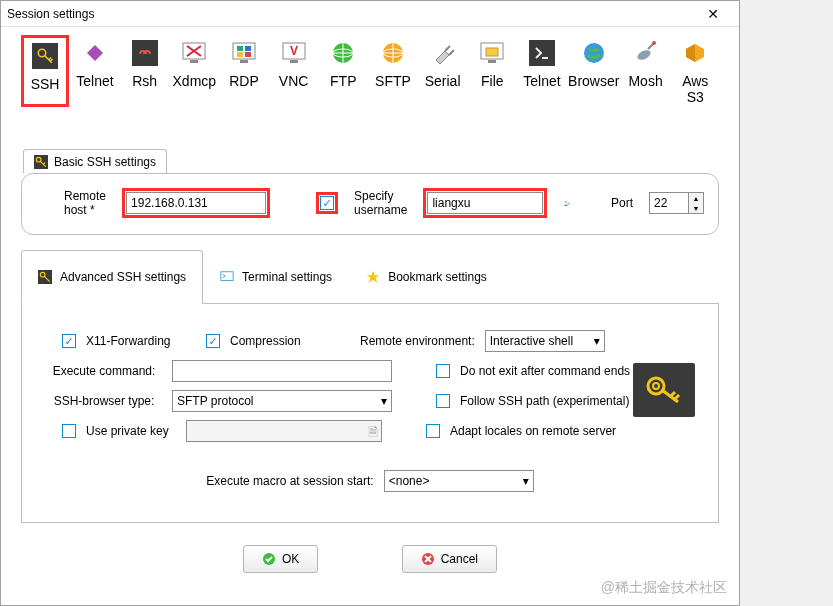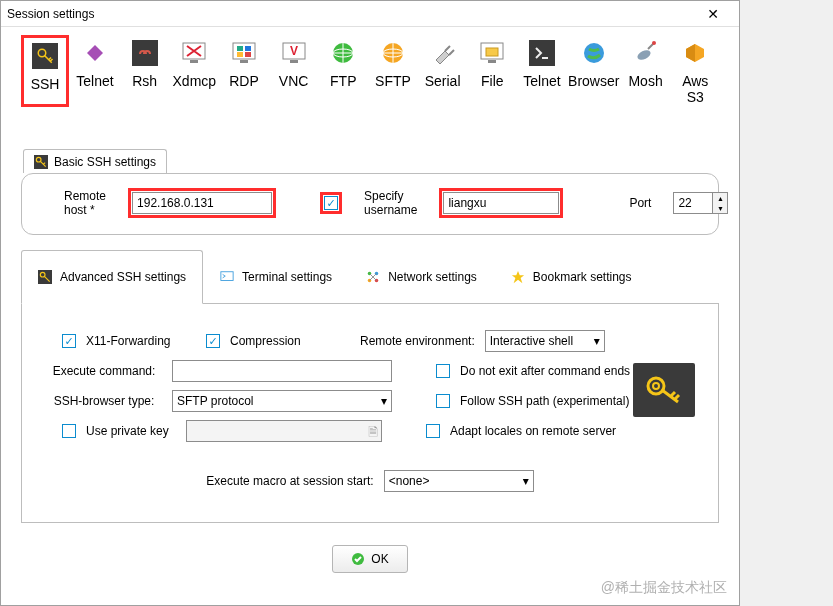--- a/index.html
+++ b/index.html
@@ -13,21 +13,21 @@
 .proto { width: 52px; display: flex; flex-direction: column; align-items: center; gap: 6px; padding: 4px 2px 2px 2px; cursor: pointer; }
 .proto.selected { border: 3px solid #ff2d2d; }
 .proto .ico { width: 28px; height: 28px; display: flex; align-items: center; justify-content: center; }
 .proto .ico .box { width: 26px; height: 26px; background: #3a3a3a; display: flex; align-items: center; justify-content: center; }
 .proto .lbl { font-size: 14px; text-align: center; }
 
 .tabstrip { position: relative; height: 24px; margin: 38px 0 0 22px; }
 .tab { position: absolute; top: 0; height: 24px; border: 1px solid #bdbdbd; border-bottom: none; background: #fff; display: flex; align-items: center; gap: 6px; padding: 0 10px; border-radius: 3px 3px 0 0; }
 .active-tab { z-index: 2; }
 
-.basic-pane { margin: 0 20px 0 20px; border: 1px solid #bdbdbd; border-radius: 12px; background: #fff; padding: 14px 14px 16px 14px; display: flex; align-items: center; gap: 22px; }
+.basic-pane { margin: 0 20px 0 20px; border: 1px solid #bdbdbd; border-radius: 12px; background: #fff; padding: 14px 14px 16px 14px; display: flex; align-items: center; gap: 16px; }
 .redbox { border: 3px solid #ff2d2d; padding: 1px; }
 .txt { height: 22px; border: 1px solid #8c8c8c; padding: 0 4px; background: #fff; }
 .checkbox { width: 14px; height: 14px; border: 1px solid #0b8ccf; display: inline-flex; align-items: center; justify-content: center; color: #0b8ccf; font-size: 11px; line-height: 1; }
 .port-spin { display: flex; align-items: center; }
 .spin-btns { display: flex; flex-direction: column; border: 1px solid #8c8c8c; border-left: none; }
 .spin-btns div { width: 14px; height: 10px; font-size: 7px; display:flex; align-items:center; justify-content:center; background:#f3f3f3; }
 
 .sub-tabstrip { display: flex; margin: 14px 20px 0 20px; border-bottom: 1px solid #bdbdbd; }
 .subtab { padding: 19px 16px; border: 1px solid transparent; display:flex; align-items:center; gap:8px; cursor:pointer; position: relative; top: 1px; }
 .subtab.active { border: 1px solid #bdbdbd; border-bottom: 1px solid #fff; background:#fff; border-radius: 3px 3px 0 0; }
@@ -253,30 +253,20 @@
       <span>Advanced SSH settings</span>
     </div>
     <div class="subtab">
       <svg class="term-ico" viewBox="0 0 16 16">
           <rect x="1" y="2" width="14" height="10" fill="#fff" stroke="#3a9bdc"></rect>
           <path d="M3 5 L6 7 L3 9" stroke="#3a9bdc" fill="none"></path>
         </svg>
       <span>Terminal settings</span>
     </div>
     <div class="subtab">
-      <svg class="net-ico" viewBox="0 0 16 16">
-          <circle cx="4" cy="4" r="2" fill="#3fbb3f"></circle>
-          <circle cx="12" cy="4" r="2" fill="#3a9bdc"></circle>
-          <circle cx="4" cy="12" r="2" fill="#f5a623"></circle>
-          <circle cx="12" cy="12" r="2" fill="#d44"></circle>
-          <path d="M4 4 L12 12 M12 4 L4 12" stroke="#888"></path>
-        </svg>
-      <span>Network settings</span>
-    </div>
-    <div class="subtab">
       <svg class="star-ico" viewBox="0 0 16 16">
           <polygon points="8,1 10,6 15,6 11,9 13,15 8,11 3,15 5,9 1,6 6,6" fill="#f5c518"></polygon>
         </svg>
       <span>Bookmark settings</span>
     </div>
   </div>
 
   <div class="adv-pane">
     <div class="row">
       <span style="width:6px"></span>
@@ -341,16 +331,23 @@
   </div>
 
   <div class="btnrow">
     <span class="btn">
       <svg width="14" height="14">
           <circle cx="7" cy="7" r="6" fill="#3fbb3f"></circle>
           <path d="M4 7 L6 9 L10 5" stroke="#fff" stroke-width="2" fill="none"></path>
         </svg>
       <span>OK</span>
     </span>
+    <span class="btn">
+      <svg width="14" height="14">
+          <circle cx="7" cy="7" r="6" fill="#d44"></circle>
+          <path d="M4 4 L10 10 M10 4 L4 10" stroke="#fff" stroke-width="2"></path>
+        </svg>
+      <span>Cancel</span>
+    </span>
   </div>
 
   <div class="watermark">@稀土掘金技术社区</div>
 </div>
 
 </body></html>

